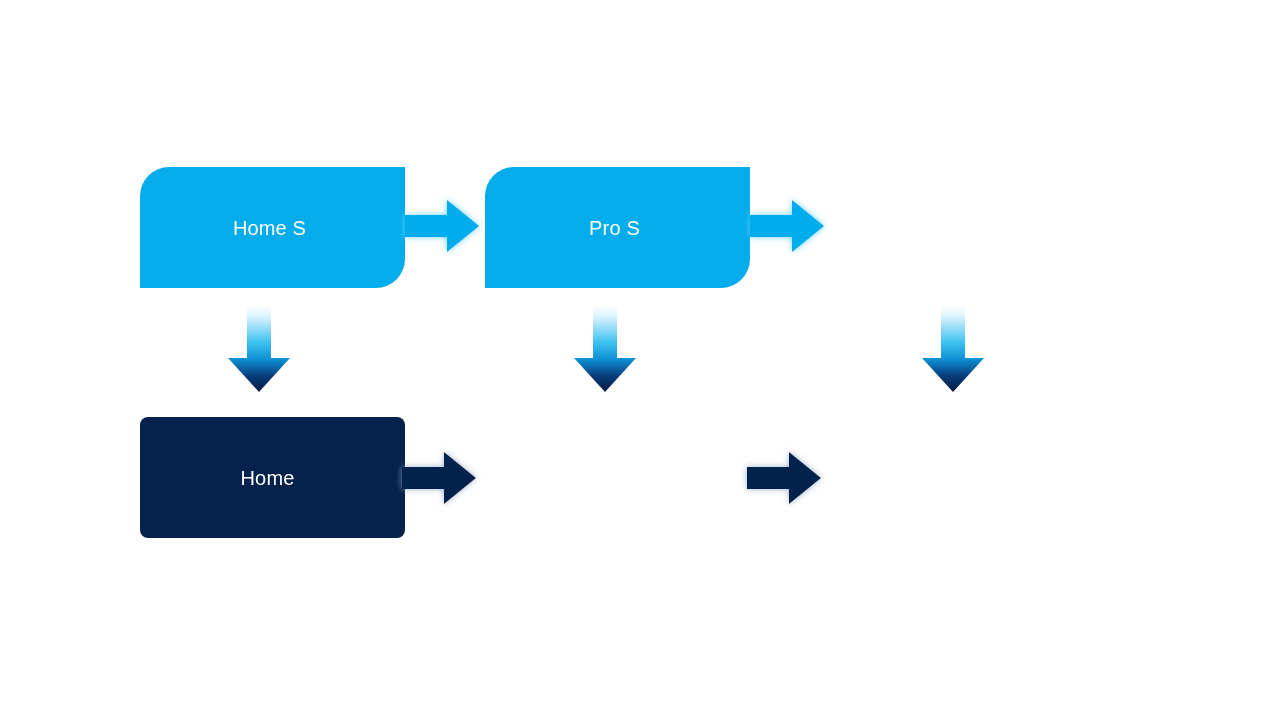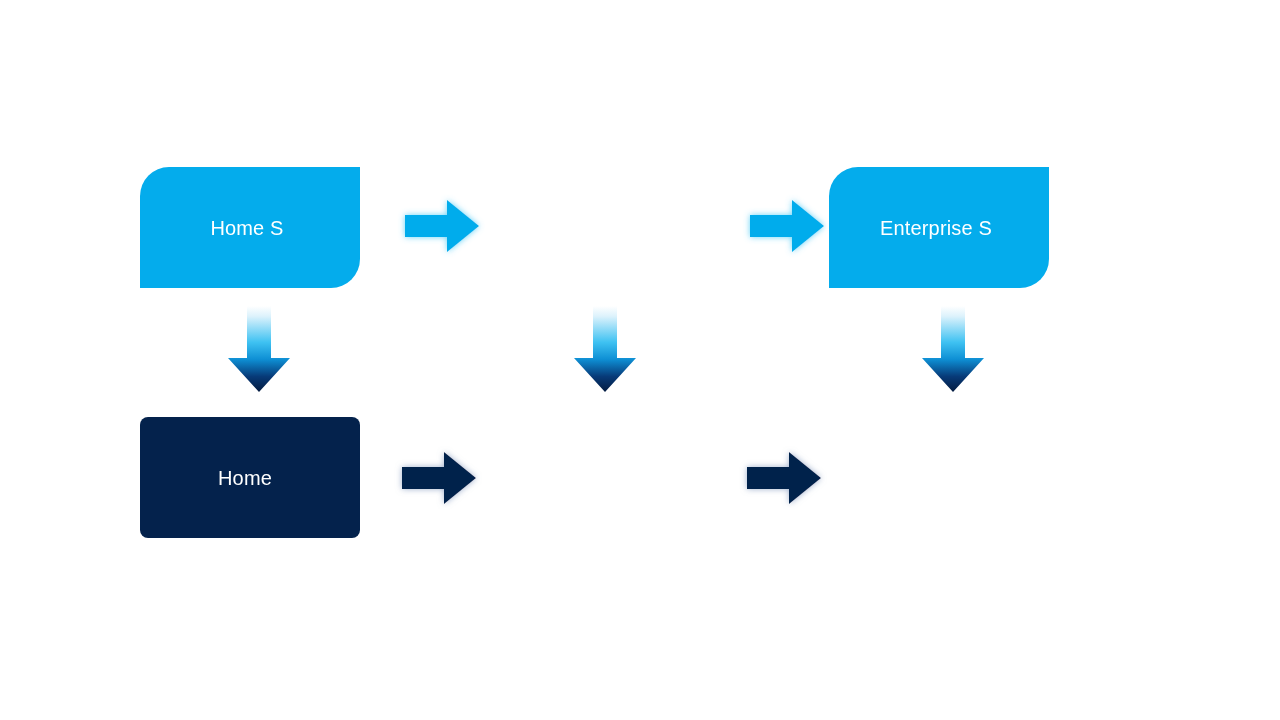--- a/index.html
+++ b/index.html
@@ -17,21 +17,21 @@
   }
   #canvas {
     position: relative;
     width: 1280px;
     height: 720px;
   }
 
   
   .node {
     position: absolute;
-    width: 220px;
+    width: 265px;
     height: 121px;
     display: flex;
     align-items: center;
     justify-content: center;
     box-sizing: border-box;
   }
   .node .node-label {
     color: #ffffff;
     font-size: 20px;
     font-weight: 400;
@@ -94,24 +94,24 @@
 </style>
 </head>
 <body>
 
 <div id="canvas">
 
   <div class="node svc col1">
     <span class="node-label">Home S</span>
   </div>
 
-
-  <div class="node svc col3">
-    <span class="node-label">Enterprise S</span>
-  </div>
+  <div class="node svc col2">
+    <span class="node-label">Pro S</span>
+  </div>
+
 
   <div class="node prod col1">
     <span class="node-label">Home</span>
   </div>
 
 
 
   <div class="harrow ha1">
     <svg viewBox="0 0 74 58" xmlns="http://www.w3.org/2000/svg">
       <defs>

